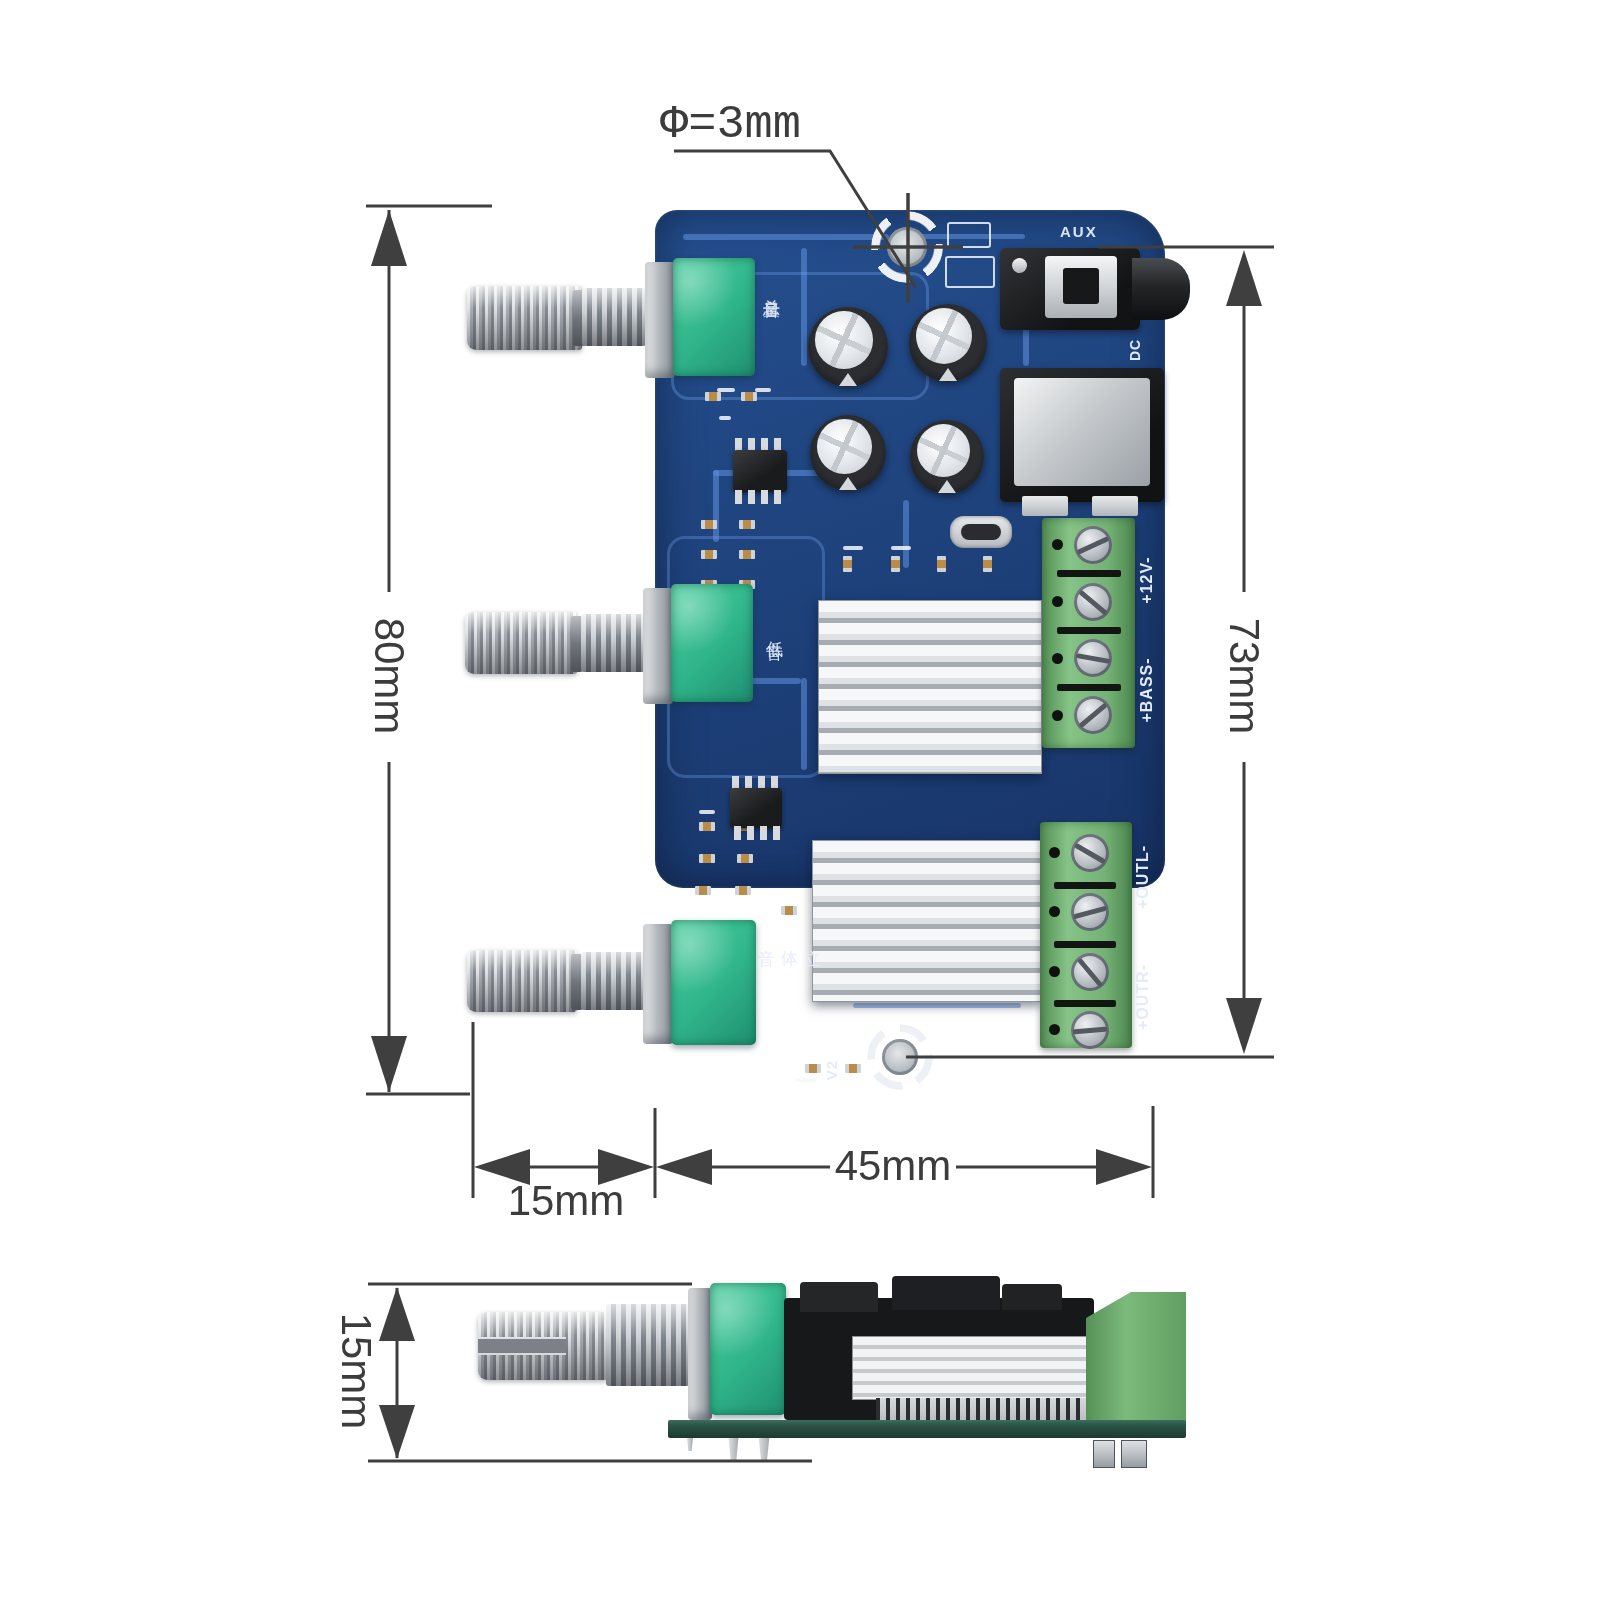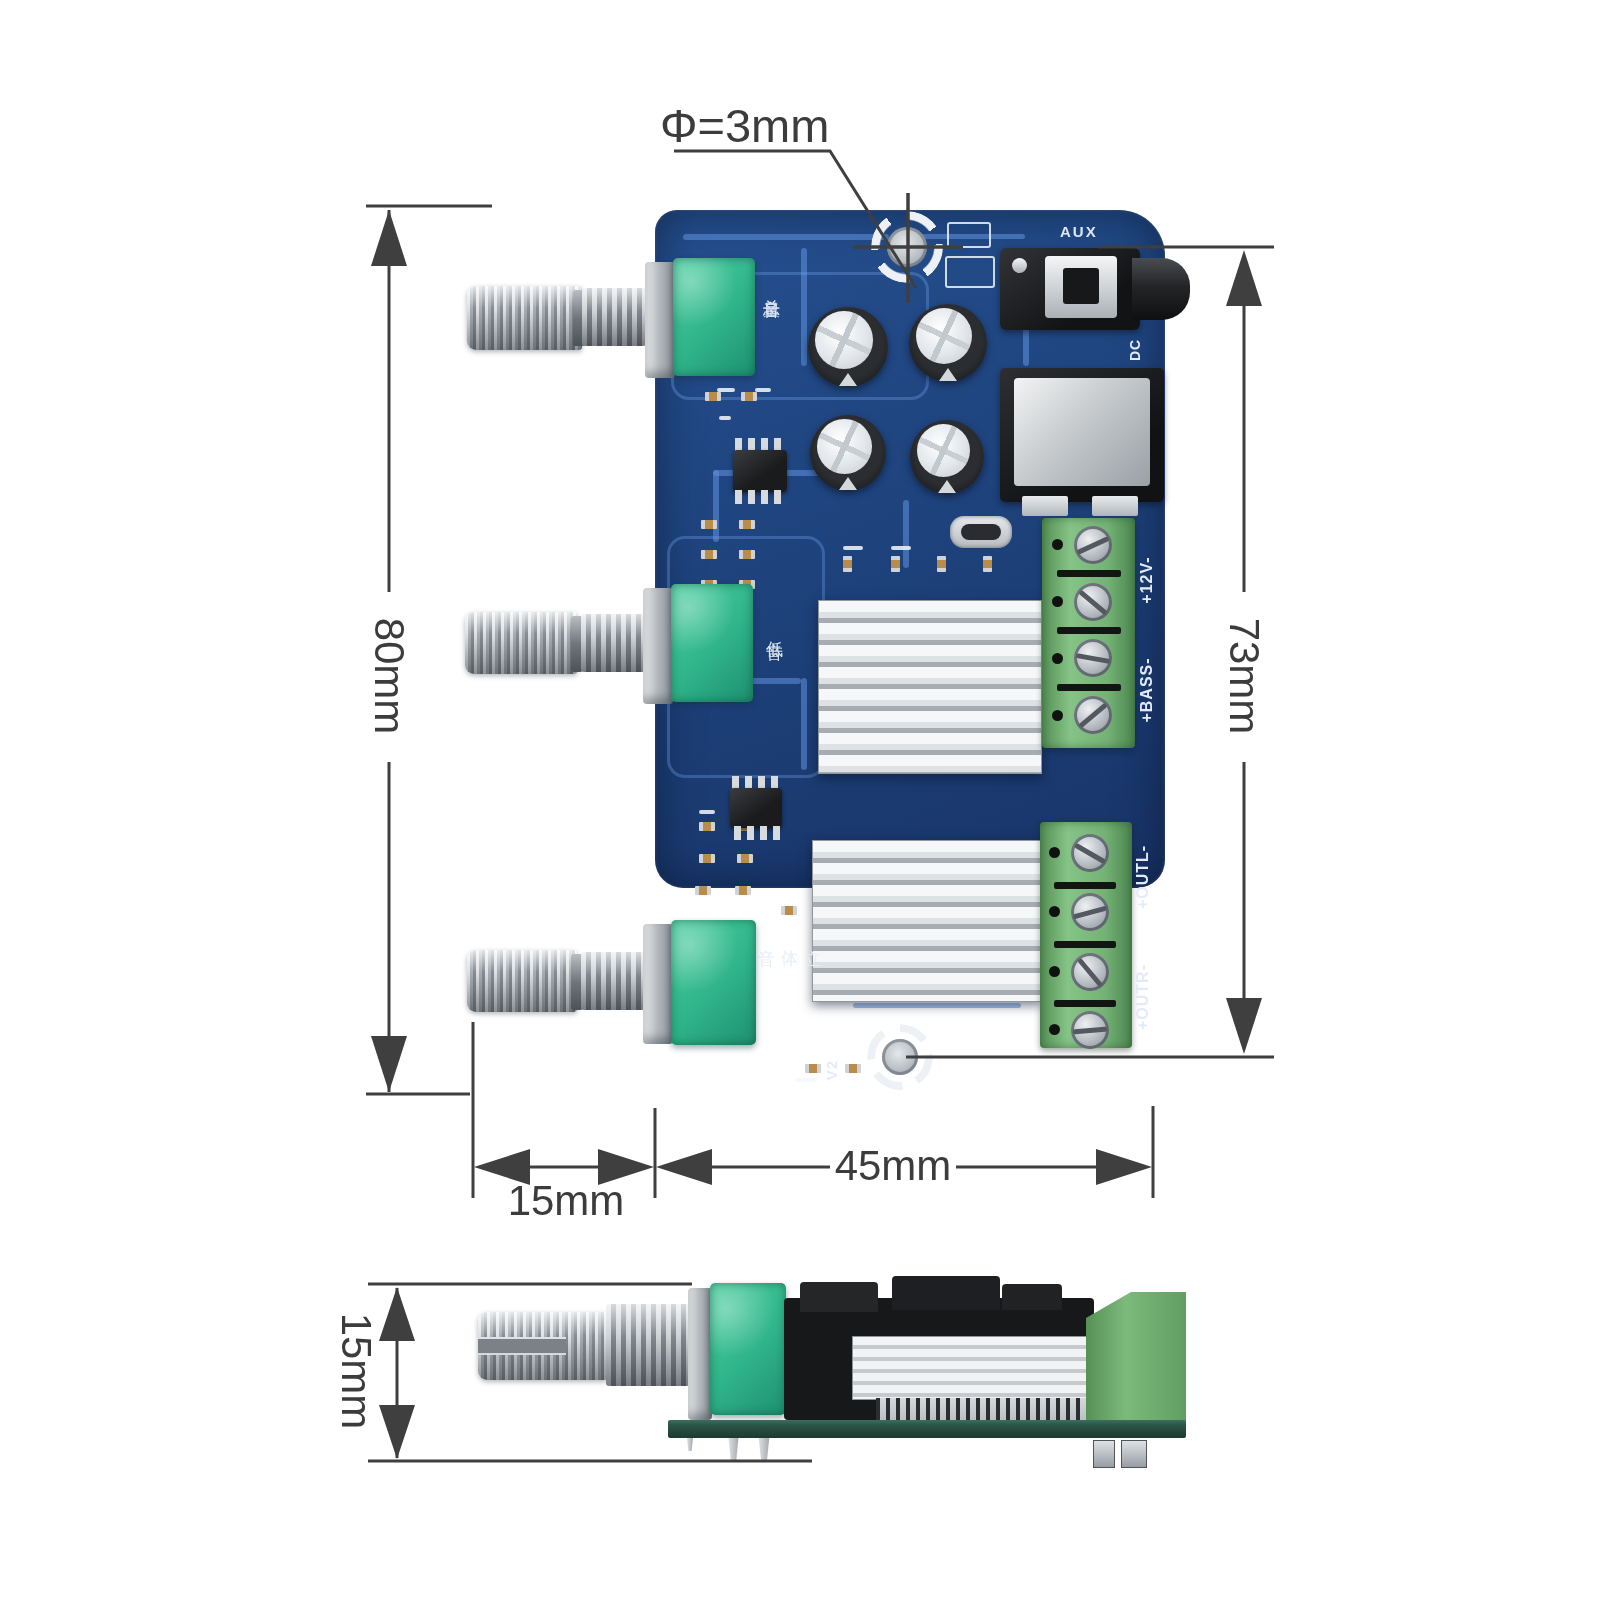--- a/index.html
+++ b/index.html
@@ -348,20 +348,20 @@
       <polygon points="1244,1054 1226,998 1262,998"></polygon>
       <polygon points="474,1167 530,1149 530,1185"></polygon>
       <polygon points="654,1167 598,1149 598,1185"></polygon>
       <polygon points="656,1167 712,1149 712,1185"></polygon>
       <polygon points="1152,1167 1096,1149 1096,1185"></polygon>
       <polygon points="397,1287 379,1341 415,1341"></polygon>
       <polygon points="397,1459 379,1405 415,1405"></polygon>
     </g>
   </svg>
 
-  <div class="phitext" style="left:660px;top:98px;z-index:61;">Φ=3mm</div>
+  <div class="phitext" style="left:660px;top:98px;z-index:61;font-family:Liberation Mono, monospace;">Φ=3mm</div>
   <div class="dimtext rot" style="left:389px;top:676px;z-index:61;">80mm</div>
   <div class="dimtext rot" style="left:1244px;top:676px;z-index:61;">73mm</div>
   <div class="dimtext" style="left:566px;top:1201px;z-index:61;">15mm</div>
   <div class="dimtext" style="left:893px;top:1166px;z-index:61;">45mm</div>
   <div class="dimtext rot" style="left:356px;top:1371px;z-index:61;">15mm</div>
 
 </div>
 
 </body></html>

